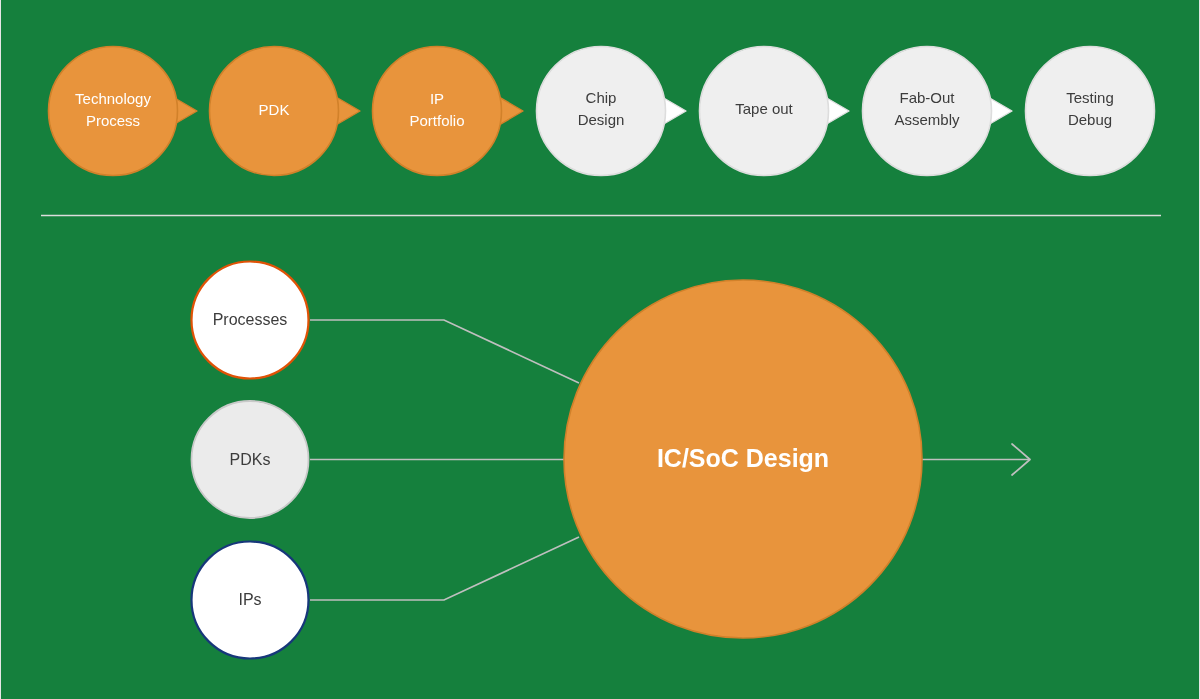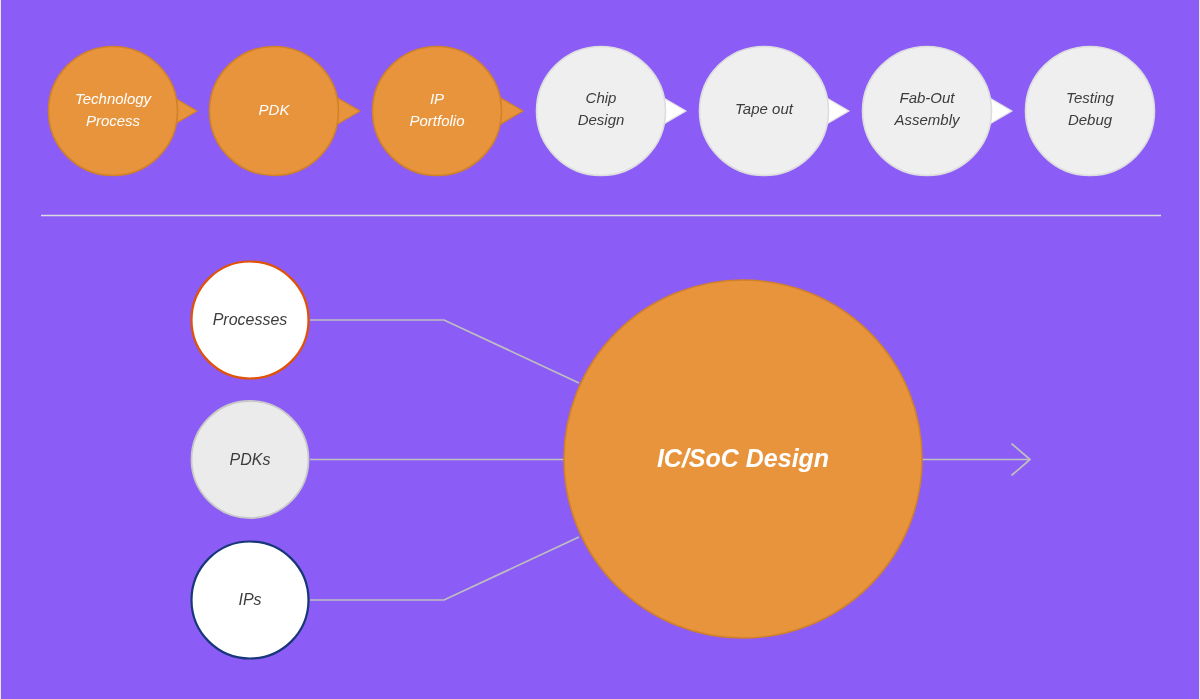--- a/index.html
+++ b/index.html
@@ -9,26 +9,25 @@
     background: #ffffff;
   }
   body {
     font-family: "Liberation Sans", sans-serif;
     -webkit-font-smoothing: antialiased;
   }
   #page {
     position: relative;
     width: 1200px;
     height: 699px;
-    background: #8b5cf6;
+    background: #15803d;
     overflow: hidden;
     border-left: 1px solid #e6e6e6;
     border-right: 1px solid #e6e6e6;
     box-sizing: border-box;
-    font-style: italic;
   }
   #diagram-svg {
     position: absolute;
     left: 0;
     top: 0;
     width: 1200px;
     height: 699px;
     display: block;
   }
   .stage-label {

